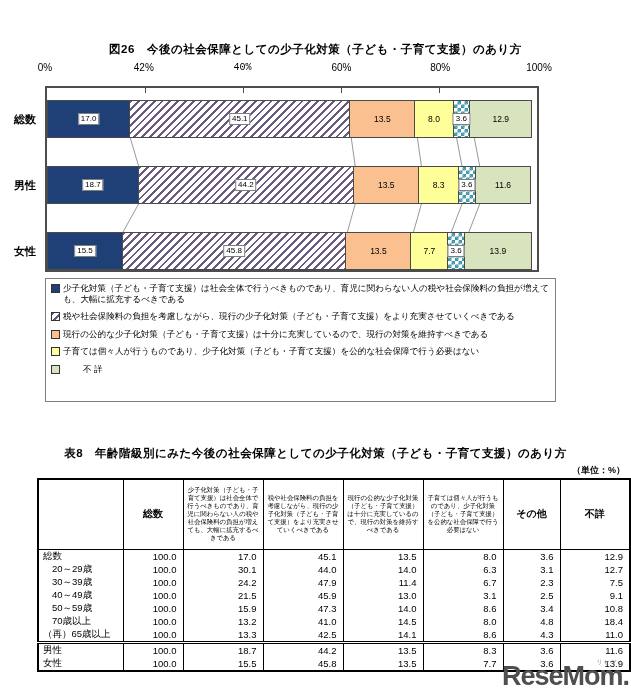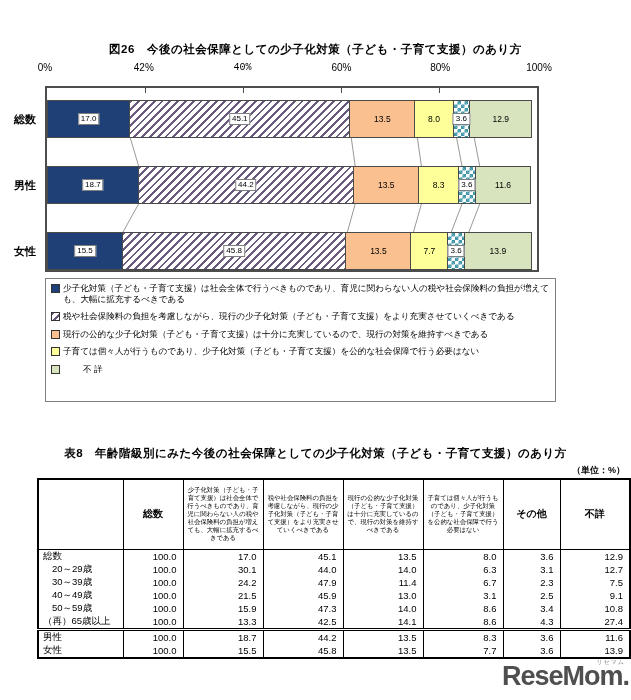--- a/index.html
+++ b/index.html
@@ -278,28 +278,38 @@
           <td class="label indent">50～59歳</td>
           <td>100.0</td>
           <td>15.9</td>
           <td>47.3</td>
           <td>14.0</td>
           <td>8.6</td>
           <td>3.4</td>
           <td>10.8</td>
         </tr>
         <tr>
+          <td class="label indent">70歳以上</td>
+          <td>100.0</td>
+          <td>13.2</td>
+          <td>41.0</td>
+          <td>14.5</td>
+          <td>8.0</td>
+          <td>4.8</td>
+          <td>18.4</td>
+        </tr>
+        <tr>
           <td class="label">（再）65歳以上</td>
           <td>100.0</td>
           <td>13.3</td>
           <td>42.5</td>
           <td>14.1</td>
           <td>8.6</td>
           <td>4.3</td>
-          <td>27.4</td>
+          <td>11.0</td>
         </tr>
         <tr class="sep">
           <td class="label">男性</td>
           <td>100.0</td>
           <td>18.7</td>
           <td>44.2</td>
           <td>13.5</td>
           <td>8.3</td>
           <td>3.6</td>
           <td>11.6</td>

